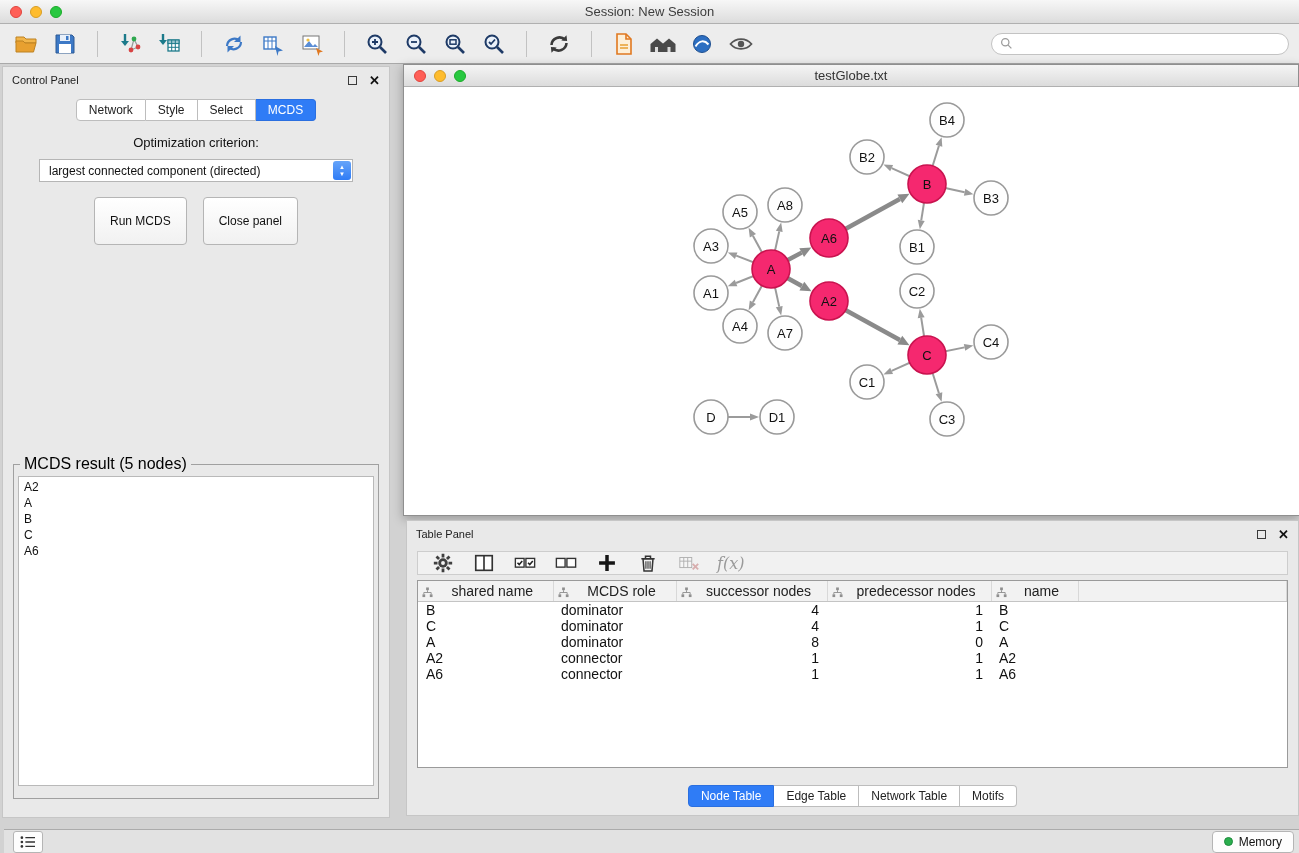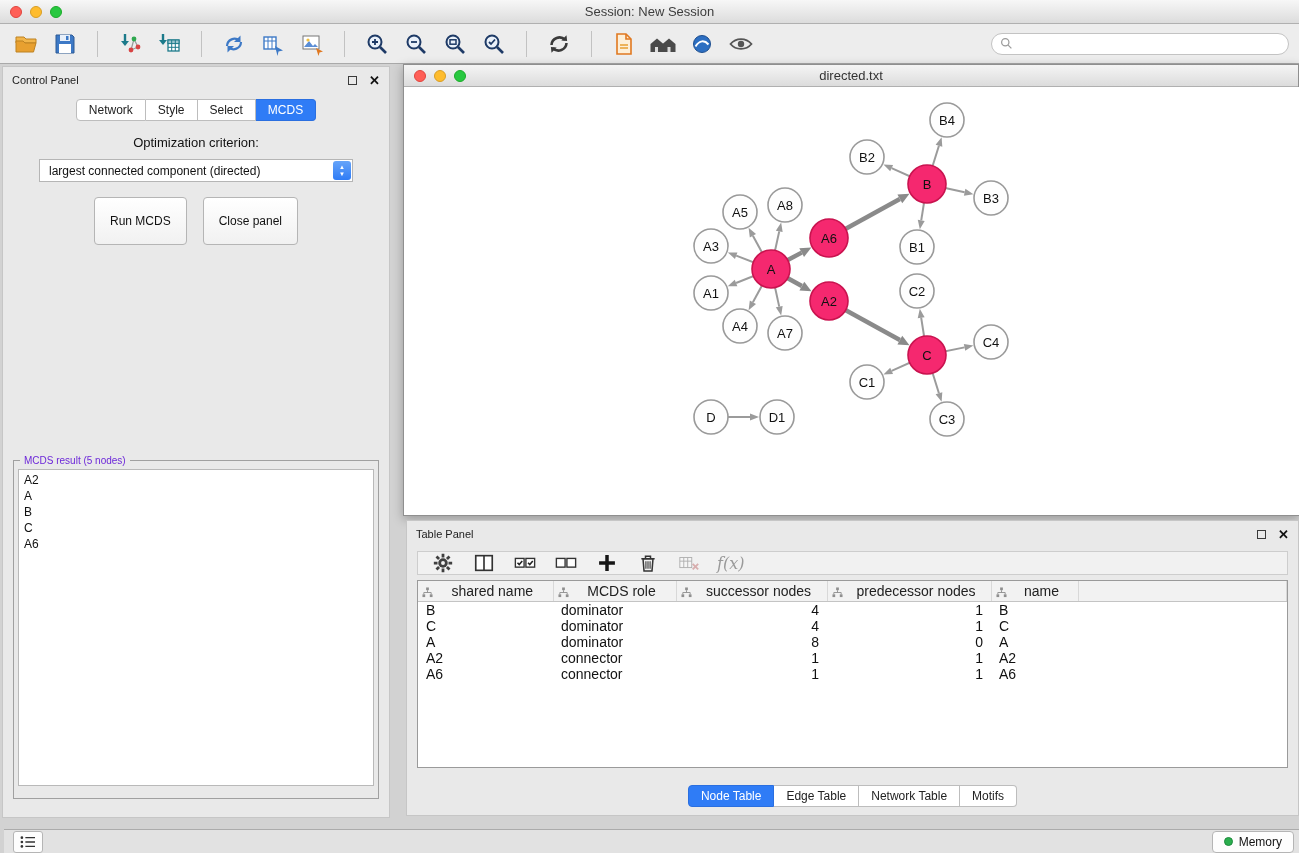--- a/index.html
+++ b/index.html
@@ -41,21 +41,21 @@
 #control-panel{left:2px;top:66px;width:388px;height:752px}
 #control-tabs{margin-top:6px}
 .opt-label{text-align:center;font-size:13px;margin-top:14px;color:#111}
 .dropdown{margin:9px auto 0;width:314px;height:23px;background:#fff;border:1px solid #b5b5b5;border-radius:0;display:flex;align-items:center;font-size:12px;position:relative;padding:0 10px 0 9px;color:#111}
 .dd-arrows{position:absolute;right:1px;top:1px;bottom:1px;width:18px;background:linear-gradient(#66a4f9,#2f7cf6);border-radius:3px;display:flex;flex-direction:column;align-items:center;justify-content:center;color:#fff}
 .dd-arrows::before{content:"\25B2";font-size:6px;line-height:7px}
 .dd-arrows::after{content:"\25BC";font-size:6px;line-height:7px}
 .btn-row{display:flex;justify-content:center;gap:16px;margin-top:15px}
 .btn{font-size:12px;padding:16px 15px;background:linear-gradient(#ffffff,#f1f1f1);border:1px solid #b5b5b5;border-radius:4px;color:#111;cursor:default}
 #mcds-result{position:absolute;left:10px;right:10px;top:388px;bottom:18px;border:1px solid #a0a0a0;padding:3px 4px 6px 4px}
-#mcds-result legend{font-size:10px;padding:0 4px;margin-left:2px;color:#6d28d9}
+#mcds-result legend{font-size:16px;padding:0 4px;margin-left:2px;color:#000000}
 .result-list{width:100%;height:calc(100% - 6px);background:#fff;border:1px solid #b9b9b9;font-size:12px;padding:2px 5px;overflow:hidden;color:#111}
 .result-list div{line-height:16px}
 
 
 #network-window{position:absolute;left:403px;top:64px;width:896px;height:452px;background:#fff;border:1px solid #8f8f8f;box-shadow:0 3px 10px rgba(0,0,0,.28)}
 .inner-titlebar{height:22px;background:linear-gradient(#f5f5f5,#dcdcdc);border-bottom:1px solid #b0b0b0;display:flex;align-items:center;justify-content:center;position:relative}
 .inner-titlebar .traffic{top:5px}
 .inner-title{font-size:13px;color:#333}
 .net-canvas{position:relative;width:984px;height:428px;background:#fff;overflow:hidden}
 .resize-grip{position:absolute;right:1px;bottom:1px;width:13px;height:13px;background:repeating-linear-gradient(135deg,transparent,transparent 2px,#bdbdbd 2px,#bdbdbd 3px)}
@@ -263,21 +263,21 @@
   </fieldset>
 </div>
 
 <div id="network-window">
   <div class="inner-titlebar">
     <div class="traffic">
       <span class="light red"></span>
       <span class="light yellow"></span>
       <span class="light green"></span>
     </div>
-    <div class="inner-title">directed.txt</div>
+    <div class="inner-title">testGlobe.txt</div>
   </div>
   <div class="net-canvas">
     <svg id="graph-svg" width="894" height="428">
         <line x1="367" y1="182" x2="332.068870653902" y2="195.9724517384392" stroke="#9B9B9B" stroke-width="2"></line>
         <polygon points="323.7125804359347,199.31496782562613 330.76900328666267,192.7227833203408 333.3687380211414,199.22212015653758" fill="#9B9B9B"></polygon>
         <line x1="367" y1="182" x2="332.21114516715534" y2="168.66427231407621" stroke="#9B9B9B" stroke-width="2"></line>
         <polygon points="323.8074301114369,165.44284820938415 333.4639212078689,165.39616090351905 330.95836912644177,171.93238372463338" fill="#9B9B9B"></polygon>
         <line x1="367" y1="182" x2="348.8998425665696" y2="215.2809346356624" stroke="#9B9B9B" stroke-width="2"></line>
         <polygon points="344.5998950443797,223.18728975710826 345.82514890822955,213.60873282147745 351.9745362249096,216.95313644984734" fill="#9B9B9B"></polygon>
         <line x1="367" y1="182" x2="348.8998425665696" y2="148.7190653643376" stroke="#9B9B9B" stroke-width="2"></line>

